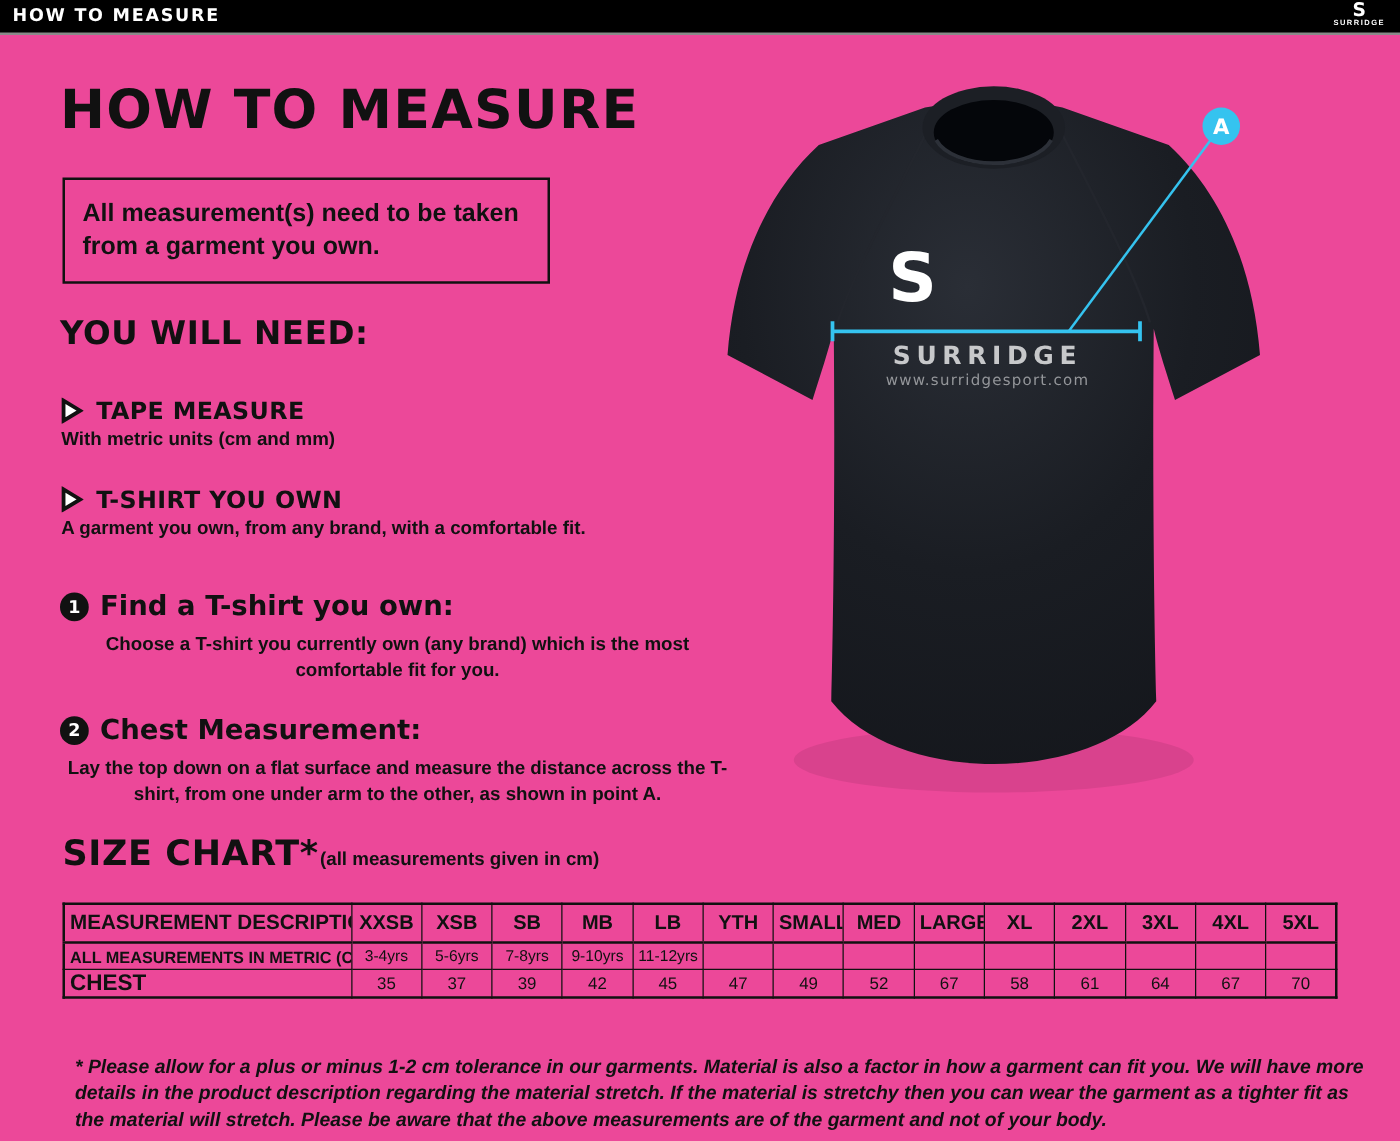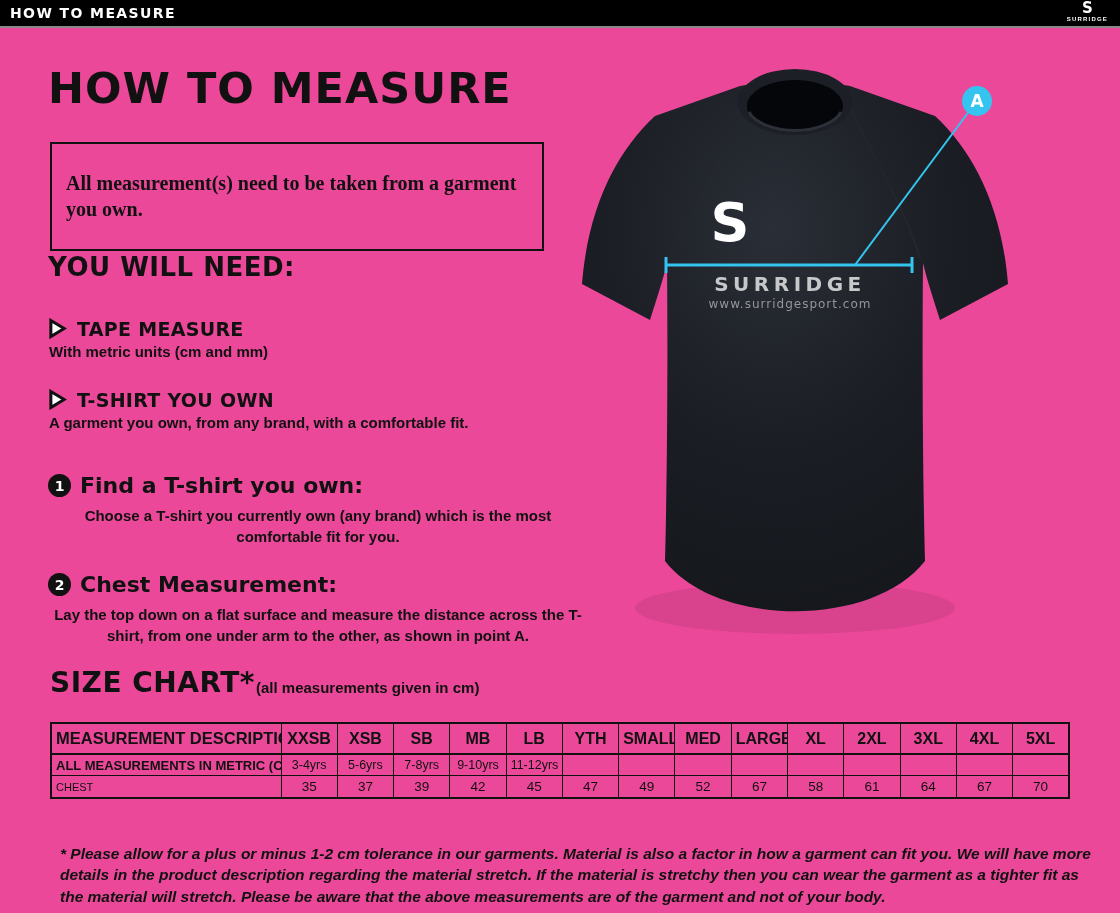--- a/index.html
+++ b/index.html
@@ -12,22 +12,22 @@
   .topbar-title{margin-left:10px;color:#fff;font-family:"DejaVu Sans",sans-serif;
                 font-weight:bold;font-size:14px;letter-spacing:1.4px;}
   .topbar-logo{position:absolute;right:12px;top:2px;display:flex;flex-direction:column;
                align-items:center;color:#fff;line-height:1;}
   .logo-s{font-family:"DejaVu Sans",sans-serif;font-weight:bold;font-size:15px;line-height:13px;}
   .logo-text{font-size:6px;font-weight:bold;letter-spacing:1.2px;margin-top:1px;}
 
   
   .page-title{position:absolute;left:48px;top:63px;margin:0;font-family:"DejaVu Sans",sans-serif;
               font-weight:bold;font-size:43px;letter-spacing:1px;}
-  .notice-box{position:absolute;left:50px;top:142px;width:494px;box-sizing:border-box;
-              border:2px solid #111;padding:26px 14px;font-family:Liberation Serif, serif;}
+  .notice-box{position:absolute;left:50px;top:142px;width:390px;box-sizing:border-box;
+              border:2px solid #111;padding:14px 14px;}
   .notice-box p{margin:0;font-size:20px;font-weight:bold;line-height:1.32;}
   .need-heading{position:absolute;left:48px;top:252px;margin:0;font-family:"DejaVu Sans",sans-serif;
                 font-weight:bold;font-size:26px;letter-spacing:0.5px;}
 
   
   .need-item{position:absolute;left:48px;}
   .need-item.n0{top:318px;}
   .need-item.n1{top:389px;}
   .need-title-row{display:flex;gap:10px;}
   .tri-icon{width:19px;height:21px;flex:0 0 auto;}
@@ -54,21 +54,21 @@
   table.size-table{position:absolute;left:50px;top:722px;width:1020px;border-collapse:collapse;
                    table-layout:fixed;border:2px solid #111;}
   .size-table th,.size-table td{border:1px solid #111;text-align:center;padding:0 4px;
                    white-space:nowrap;overflow:hidden;}
   .size-table thead th{height:29px;font-size:16px;font-weight:bold;border-bottom:2px solid #111;}
   .size-table th.desc-h{text-align:left;font-size:16.5px;}
   .size-table tr.metric td{height:20px;font-size:12.5px;}
   .size-table tr.chest td{height:21px;font-size:13.5px;}
   .size-table td.lbl{text-align:left;}
   .size-table tr.metric td.lbl{font-weight:bold;font-size:13px;}
-  .size-table tr.chest td.lbl{font-weight:normal;font-size:11px;}
+  .size-table tr.chest td.lbl{font-weight:bold;font-size:18px;}
 
   .footnote{position:absolute;left:48px;top:831px;width:1044px;margin:12px;
             font-style:italic;font-weight:bold;font-size:15.5px;line-height:1.38;}
 
   
   .shirt-wrap{position:absolute;left:578px;top:58px;width:544px;height:600px;}
 </style>
 </head>
 <body>
 

